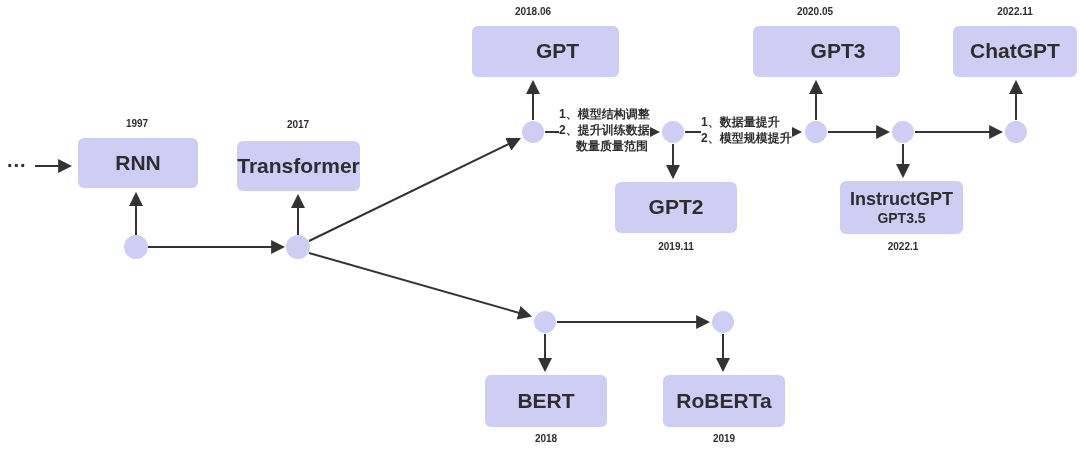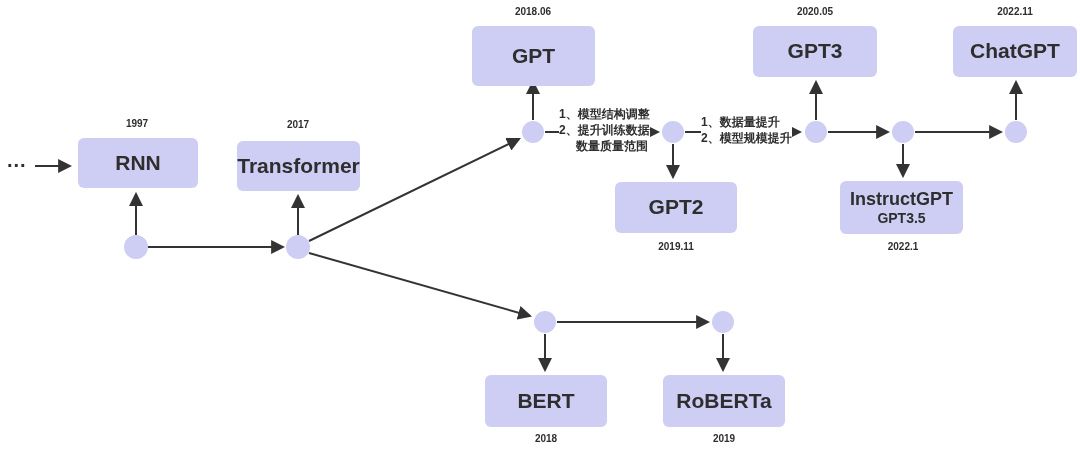--- a/index.html
+++ b/index.html
@@ -93,24 +93,24 @@
   </svg>
 
   <div class="ellipsis" style="left:7px;top:149px;">...</div>
 
   <div class="node" style="left:78px;top:138px;width:120px;height:50px;">
       <span>RNN</span>
     </div>
   <div class="node" style="left:237px;top:141px;width:123px;height:50px;">
       <span>Transformer</span>
     </div>
-  <div class="node" style="left:472px;top:26px;width:123px;height:60px;">
+  <div class="node" style="left:472px;top:26px;width:123px;height:51px;padding-left:24px;">
       <span>GPT</span>
     </div>
-  <div class="node" style="left:753px;top:26px;width:124px;height:51px;">
+  <div class="node" style="left:753px;top:26px;width:124px;height:51px;padding-left:23px;">
       <span>GPT3</span>
     </div>
   <div class="node" style="left:953px;top:26px;width:124px;height:51px;">
       <span>ChatGPT</span>
     </div>
   <div class="node" style="left:615px;top:182px;width:122px;height:51px;">
       <span>GPT2</span>
     </div>
   <div class="node two-line" style="left:840px;top:181px;width:123px;height:53px;">
     <span>InstructGPT</span>

